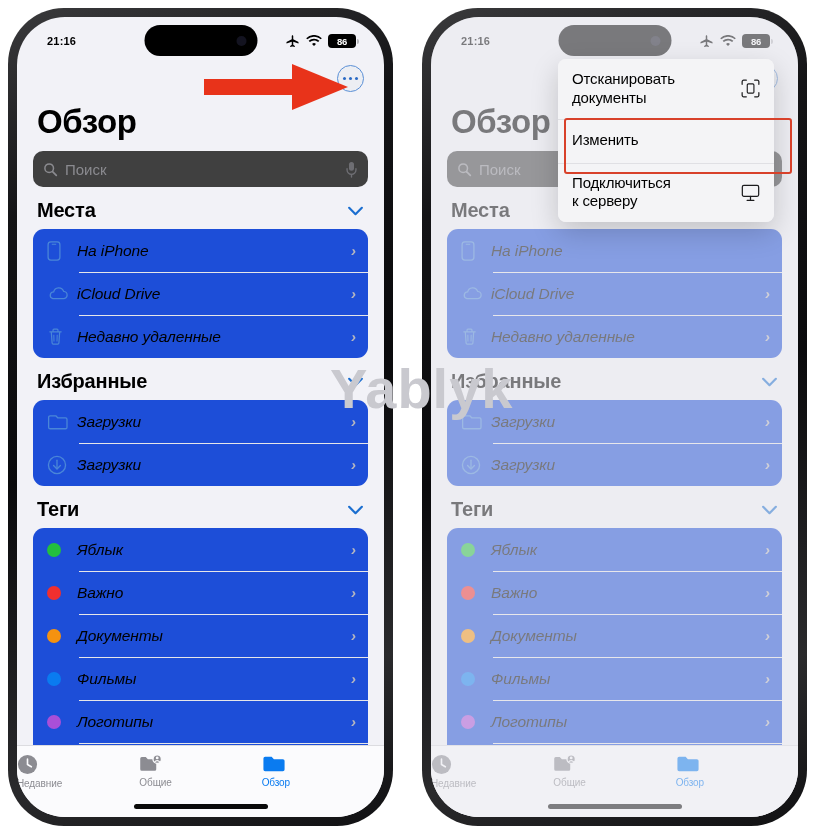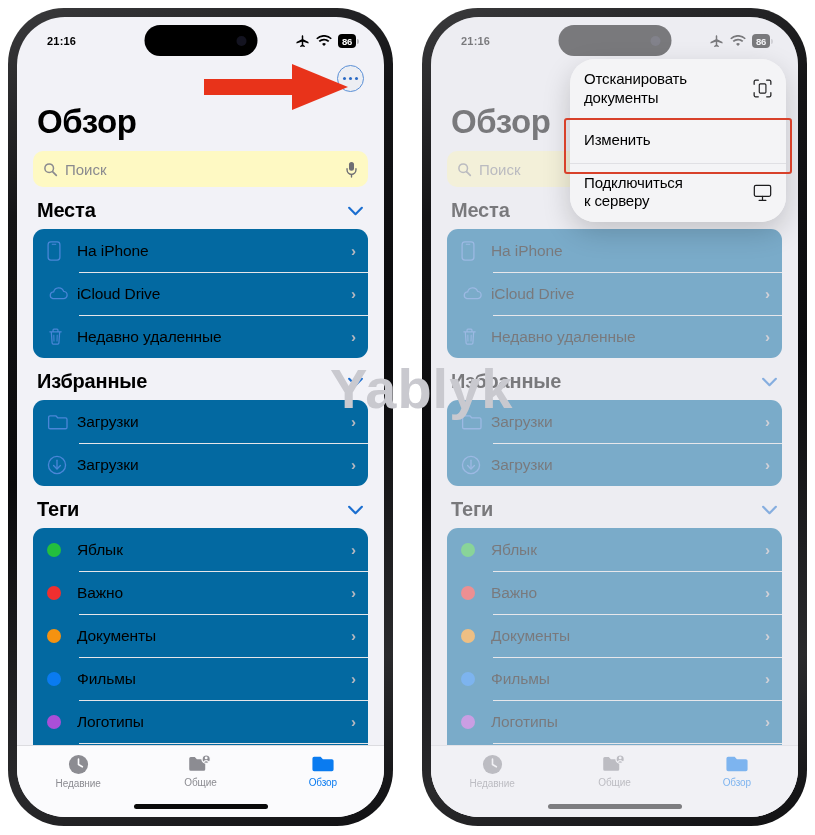--- a/index.html
+++ b/index.html
@@ -47,21 +47,21 @@
     position: absolute; left: 50%; transform: translateX(-50%);
     top: 8px; width: 113px; height: 31px; border-radius: 18px;
     background: #000;
   }
   .island::after{
     content:""; position:absolute; right:11px; top:50%; transform:translateY(-50%);
     width:10px;height:10px;border-radius:50%;
     background:#131320;
   }
   .batt {
-    width: 18px; height: 14px; border-radius: 4px; background:#000;
+    width: 28px; height: 14px; border-radius: 4px; background:#000;
     color:#fff; font-size:9.5px; font-weight:700; display:flex;
     align-items:center; justify-content:center; letter-spacing:-.2px;
     position:relative;
   }
   .batt::after{
     content:""; position:absolute; right:-3px; top:4.5px;
     width:2px;height:5px;border-radius:0 2px 2px 0; background:#b8b8bd;
   }
 
   
@@ -75,74 +75,74 @@
   .ellipsis-btn i { width:3.2px;height:3.2px;border-radius:50%;background:#2a6ac4;display:block;}
 
   .bigtitle {
     font-size: 33px; font-weight: 700; color:#000;
     padding: 2px 0 10px 20px; letter-spacing:-.4px;
   }
 
   
   .searchwrap { padding: 0 16px; }
   .searchbar {
-    height: 36px; border-radius: 10px; background:#fef9c3;
+    height: 36px; border-radius: 10px; background:#404040;
     display:flex; align-items:center; padding: 8px 10px; gap:7px;
   }
   .searchbar .ph { color:#8a8a8f; font-size:15px; flex:1; }
 
   
   .content { padding: 0 16px; }
   .sec-head {
     display:flex; align-items:center; justify-content:space-between;
     padding: 12px 4px 7px 4px;
   }
   .sec-title { font-size: 20px; font-weight: 700; color:#000; letter-spacing:-.2px;}
   .card {
-    background:#0369a1; border-radius: 11px; overflow:hidden;
+    background:#1d4ed8; border-radius: 11px; overflow:hidden;font-style:italic;
   }
   .row {
     display:flex; align-items:center; height: 43px; padding-left: 14px; padding-right:12px;
     position:relative;
   }
   .row + .row::before{
     content:""; position:absolute; left:46px; right:0; top:0; height:1px; background:#e6e6e9;
   }
   .row .ico { width: 30px; display:flex; align-items:center; justify-content:flex-start; }
   .row .lbl { flex:1; font-size: 15.5px; color:#000; letter-spacing:-.1px; }
   .chev-r { color:#b8b8bf; font-size: 15px; font-weight: 600; }
   .dot { width:14px;height:14px;border-radius:50%; display:block; }
 
   
   .tabbar {
     position:absolute; left:0; right:0; bottom:0; height: 72px;
     background:#fbfbfd; border-top:1px solid #dcdce0;
     display:flex; align-items:flex-start; padding-top: 8px;
   }
-  .tab { flex:1; display:flex; flex-direction:column; align-items:center; gap:3px; }
+  .tab { flex:1; display:flex; flex-direction:column; gap:3px; }
   .tab .tlbl { font-size: 10px; color:#8c8c92; letter-spacing:-.1px;}
   .tab.active .tlbl { color:#0a7bf0; }
   .homebar {
     position:absolute; bottom:8px; left:50%; transform:translateX(-50%);
     width: 134px; height: 5px; border-radius:3px; background:#0a0a0a;
   }
 
   
   .arrow { position:absolute; z-index: 7; left: 204px; top: 62px; }
 
   
   .dim {
     position:absolute; inset:0; background: rgba(232,232,238,.52);
     z-index: 4; pointer-events:none;
   }
 
   
   .ctxmenu {
-    position:absolute; z-index: 5; right: 12px; top: 42px;
-    width: 216px; border-radius: 25px; overflow:hidden;
+    position:absolute; z-index: 5; right: 24px; top: 42px;
+    width: 216px; border-radius: 8px; overflow:hidden;
     background: #f2f2f4;
     box-shadow: 0 10px 28px rgba(0,0,0,.18);
   }
   .ctxitem {
     display:flex; align-items:center; justify-content:space-between;
     padding: 11px 14px; gap:10px; min-height: 44px;
     position:relative; background:#f4f4f6;
   }
   .ctxitem + .ctxitem::before{
     content:""; position:absolute; left:0; right:0; top:0; height:1px; background:#e0e0e4;

